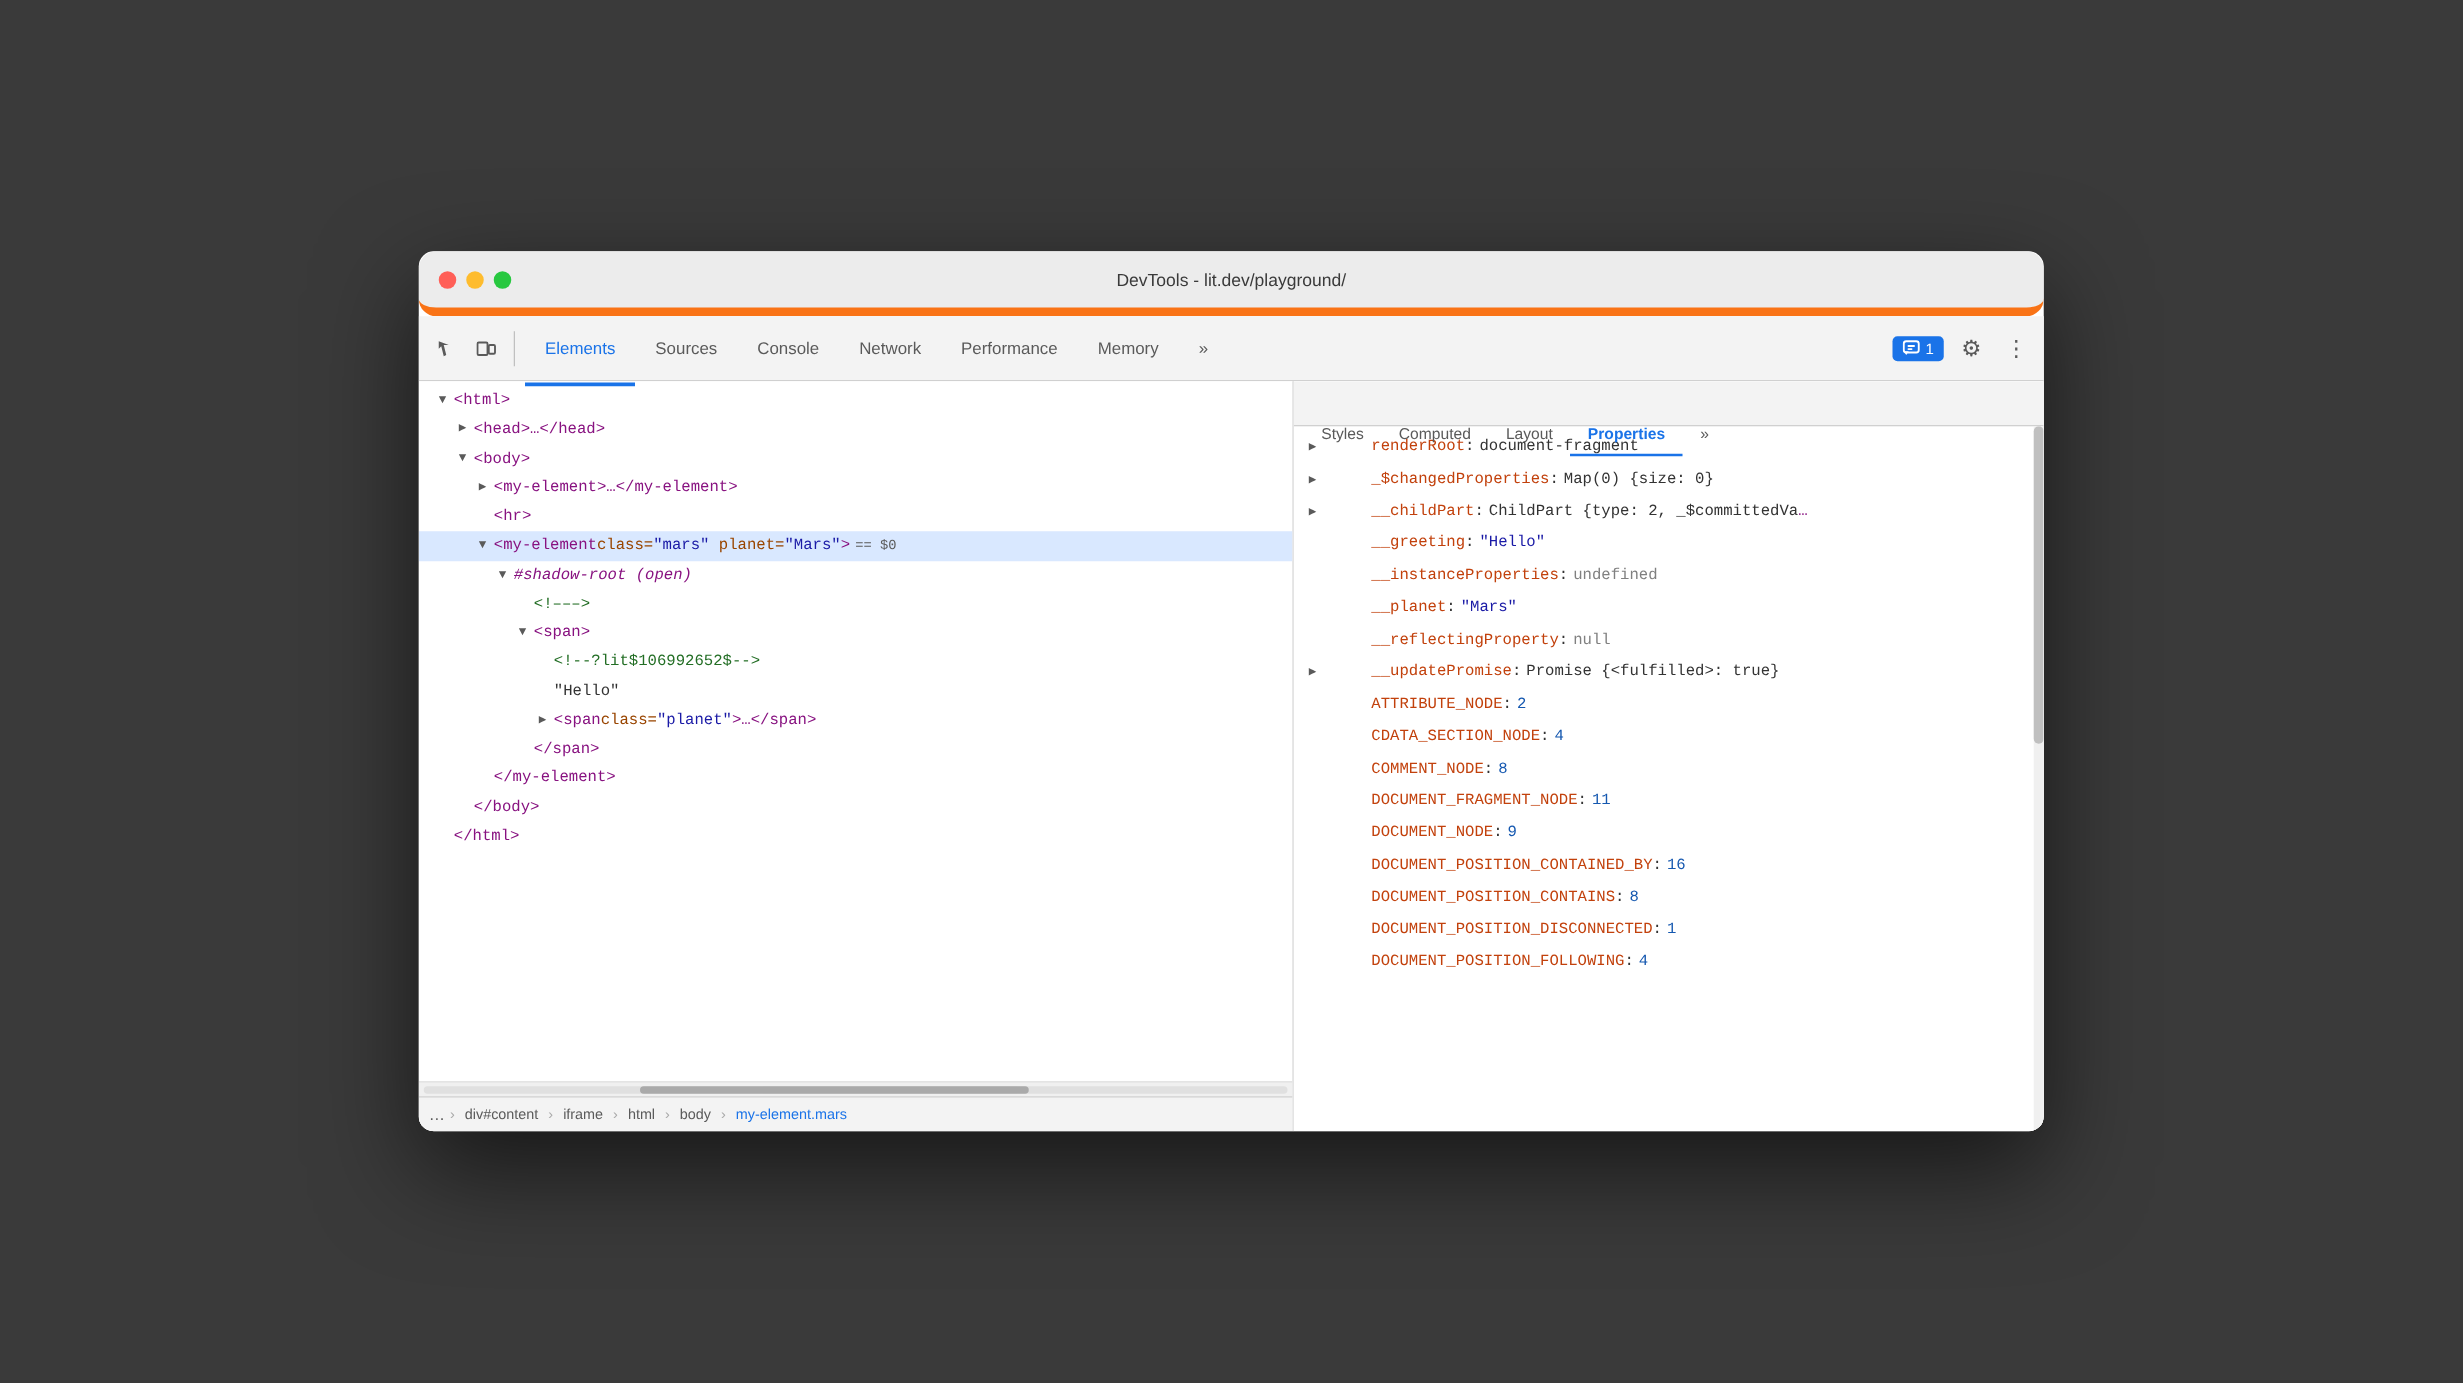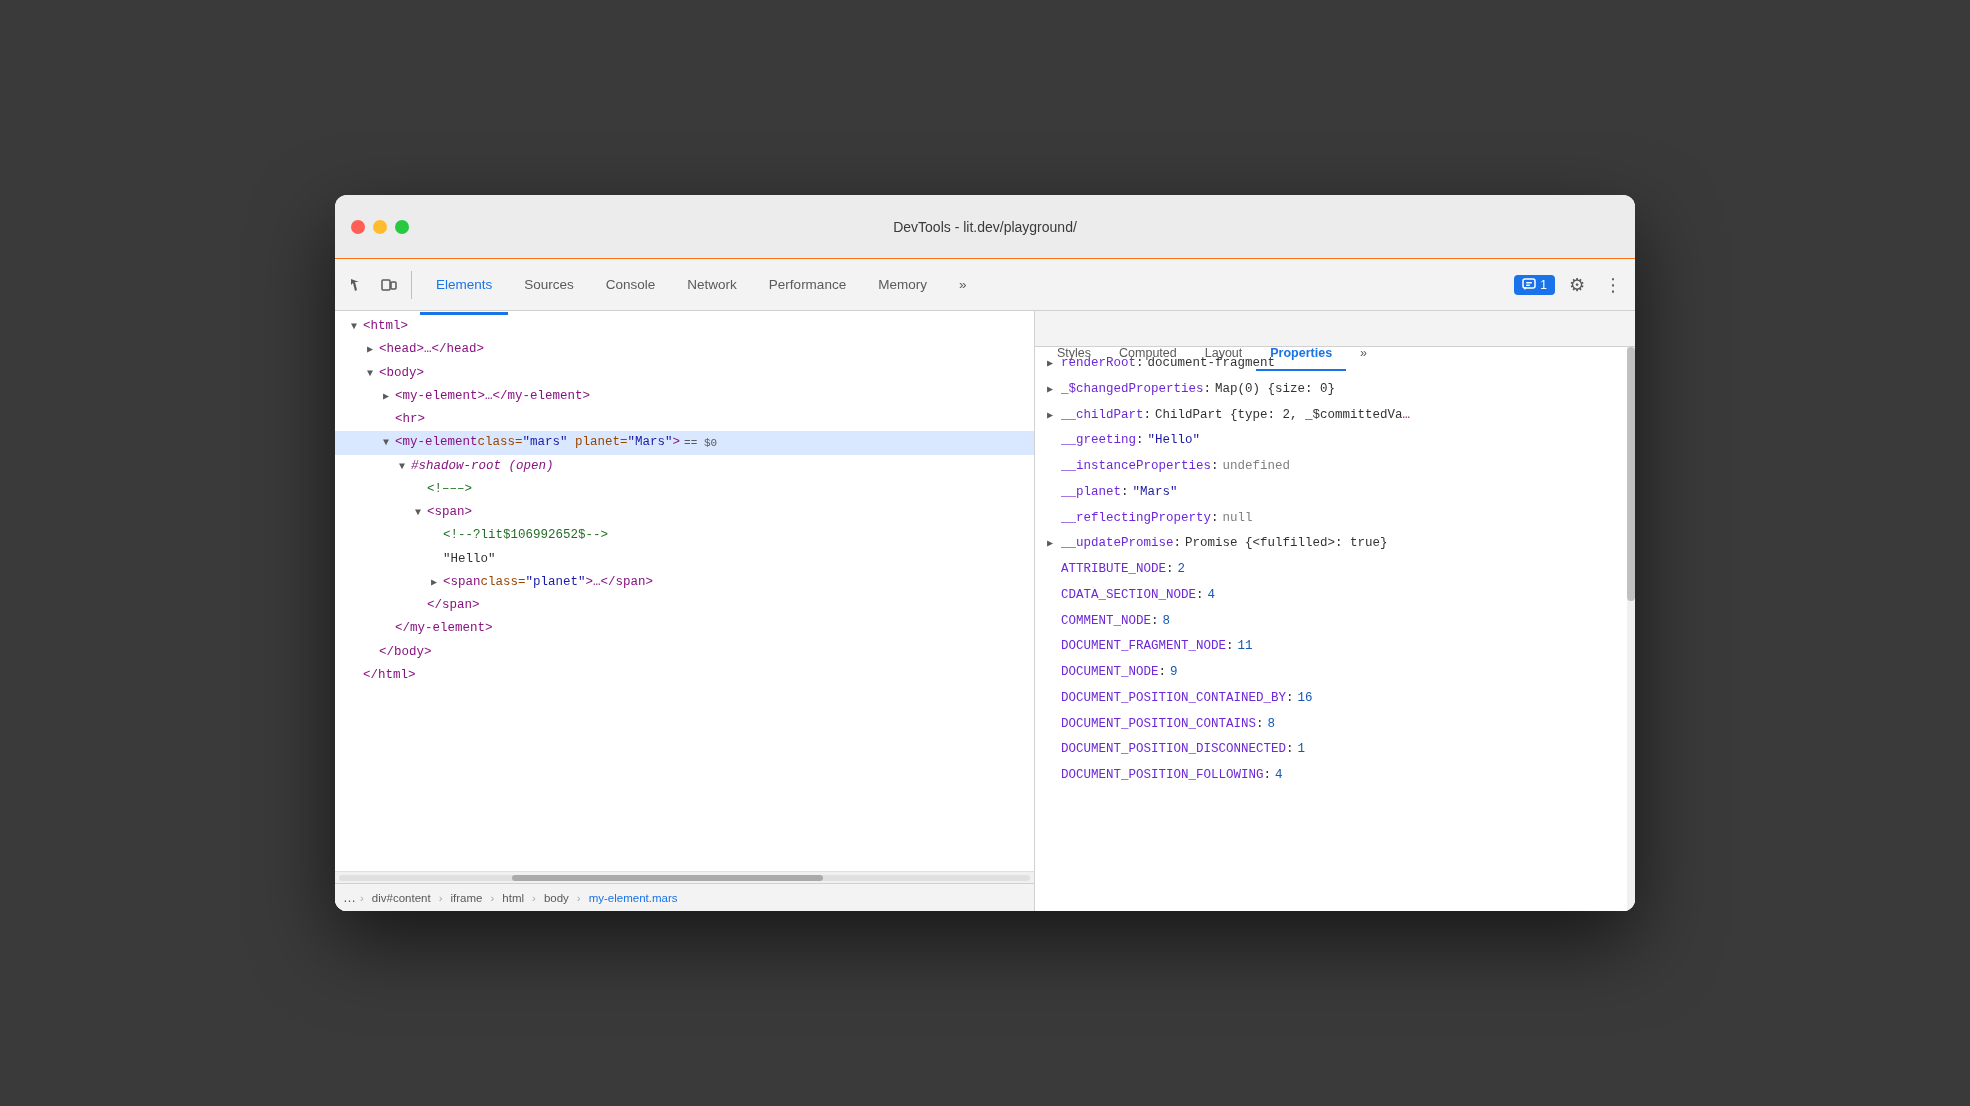--- a/index.html
+++ b/index.html
@@ -13,26 +13,27 @@
     }
     .window {
       width: 1300px;
       border-radius: 12px;
       overflow: hidden;
       box-shadow: 0 30px 80px rgba(0,0,0,0.6);
       background: #ffffff;
     }
     .titlebar {
       background: #ececec;
-      height: 64px;
+      height: 52px;
       display: flex;
       align-items: center;
       padding: 0 16px;
-      border-bottom: 1px solid #f97316;
+      border-bottom: 7px solid #f97316;
       position: relative;
+      border-radius: 14px;
     }
     .traffic-lights {
       display: flex;
       gap: 8px;
     }
     .traffic-light {
       width: 14px;
       height: 14px;
       border-radius: 50%;
     }
@@ -264,21 +265,21 @@
       display: flex;
       align-items: baseline;
       white-space: nowrap;
     }
     .prop-triangle {
       width: 14px;
       color: #5a5a5a;
       font-size: 10px;
       flex-shrink: 0;
     }
-    .prop-key { color: #6d28d9; }
+    .prop-key { color: #c2410c; margin-left: 36px; }
     .prop-colon { color: #333; margin: 0 4px 0 0; }
     .prop-string { color: #1a1aa6; }
     .prop-value { color: #333; }
     .prop-number { color: #1558b0; }
     .prop-null { color: #808080; }
     .overflow-indicator {
       color: #881280;
     }
   </style>
 </head>

